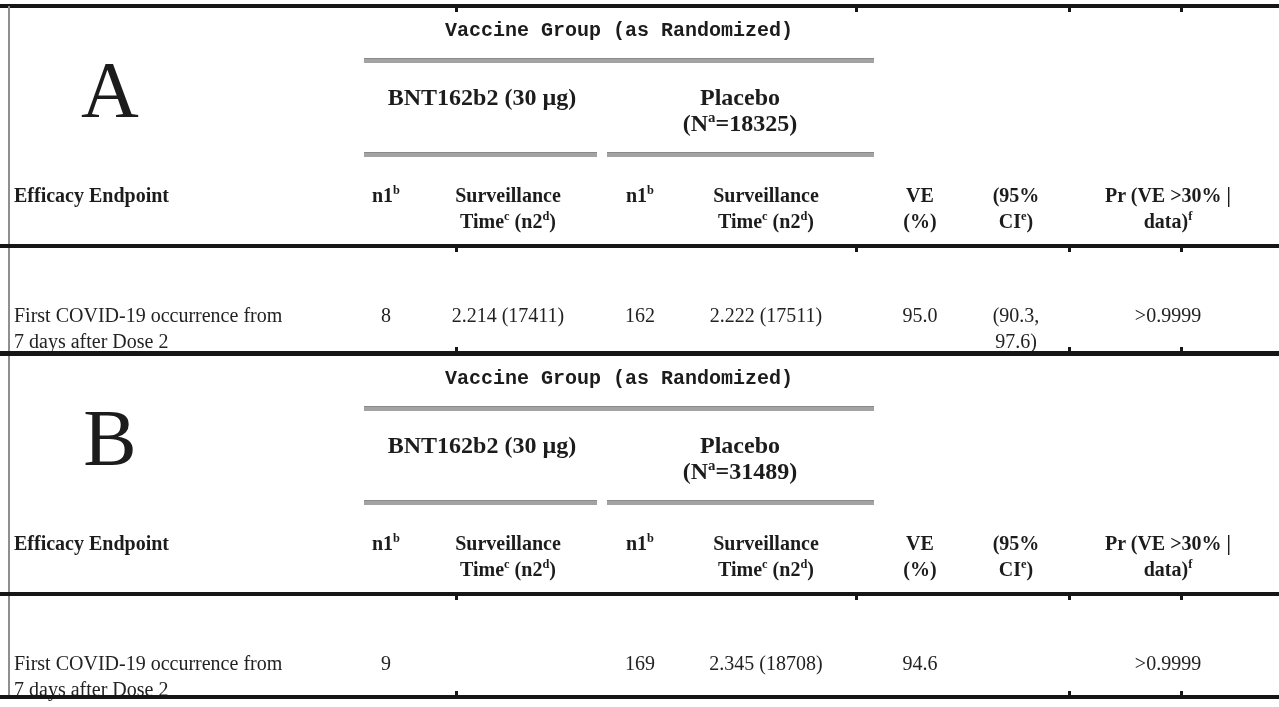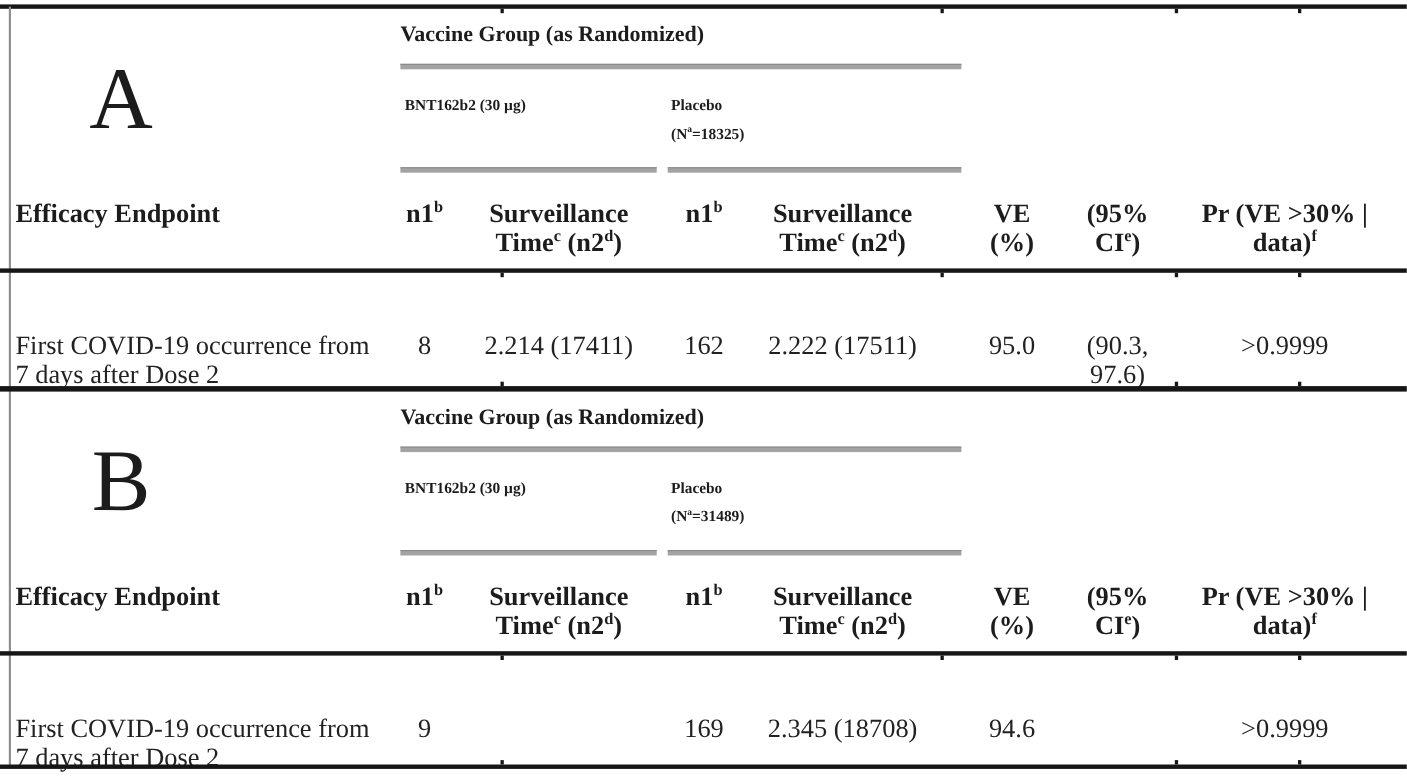--- a/index.html
+++ b/index.html
@@ -60,50 +60,51 @@
     font-size: 80px;
     line-height: 96px;
     font-weight: 400;
   }
 
   .group-header {
     position: absolute;
     left: 364px;
     top: 10px;
     width: 510px;
-    text-align: left;
+    text-align: center;
     font-weight: bold;
     font-size: 20px;
     line-height: 26px;
+    font-family: Liberation Mono, monospace;
   }
 
   .spanner {
     position: absolute;
     height: 5px;
     background: #a3a3a3;
     border-top: 1px solid #8a8a8a;
     box-sizing: border-box;
   }
   .spanner-top     { left: 364px; top: 50px;  width: 510px; }
   .spanner-vaccine { left: 364px; top: 144px; width: 233px; }
   .spanner-placebo { left: 607px; top: 144px; width: 267px; }
 
   .group-label {
     position: absolute;
     top: 76px;
-    text-align: left;
+    text-align: center;
     font-weight: bold;
-    font-size: 14px;
+    font-size: 24px;
     line-height: 26px;
   }
   .group-label.vaccine { left: 368px; width: 228px; }
   .group-label.placebo { left: 610px; width: 260px; }
 
   
-  .colpos { position: absolute; text-align: center; font-size: 24px; line-height: 26px; }
+  .colpos { position: absolute; text-align: center; font-size: 20px; line-height: 26px; }
   .c-endpoint { left: 14px;   width: 350px; text-align: left; }
   .c-n1v      { left: 358px;  width: 56px; }
   .c-survv    { left: 424px;  width: 168px; }
   .c-n1p      { left: 612px;  width: 56px; }
   .c-survp    { left: 682px;  width: 168px; }
   .c-ve       { left: 884px;  width: 72px; }
   .c-ci       { left: 968px;  width: 96px; }
   .c-pr       { left: 1076px; width: 184px; }
 
   .col-h { top: 174px; font-weight: bold; }

